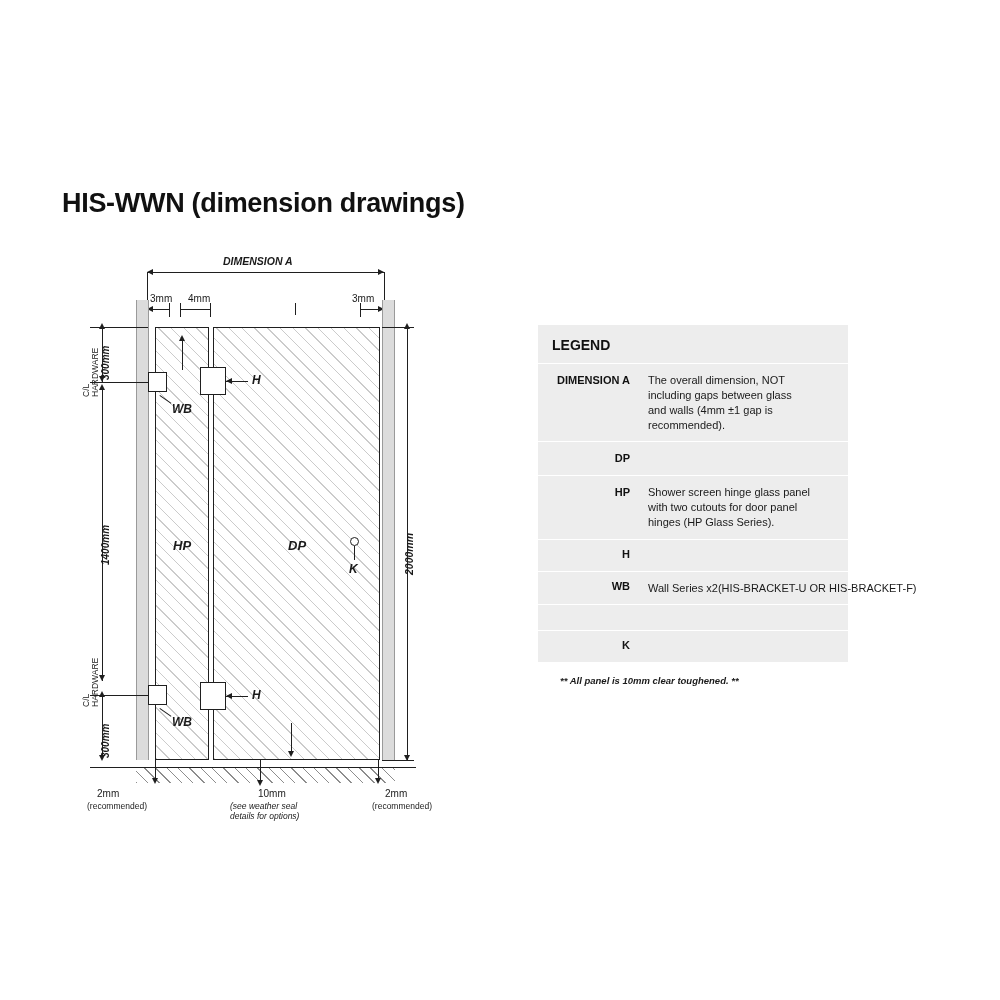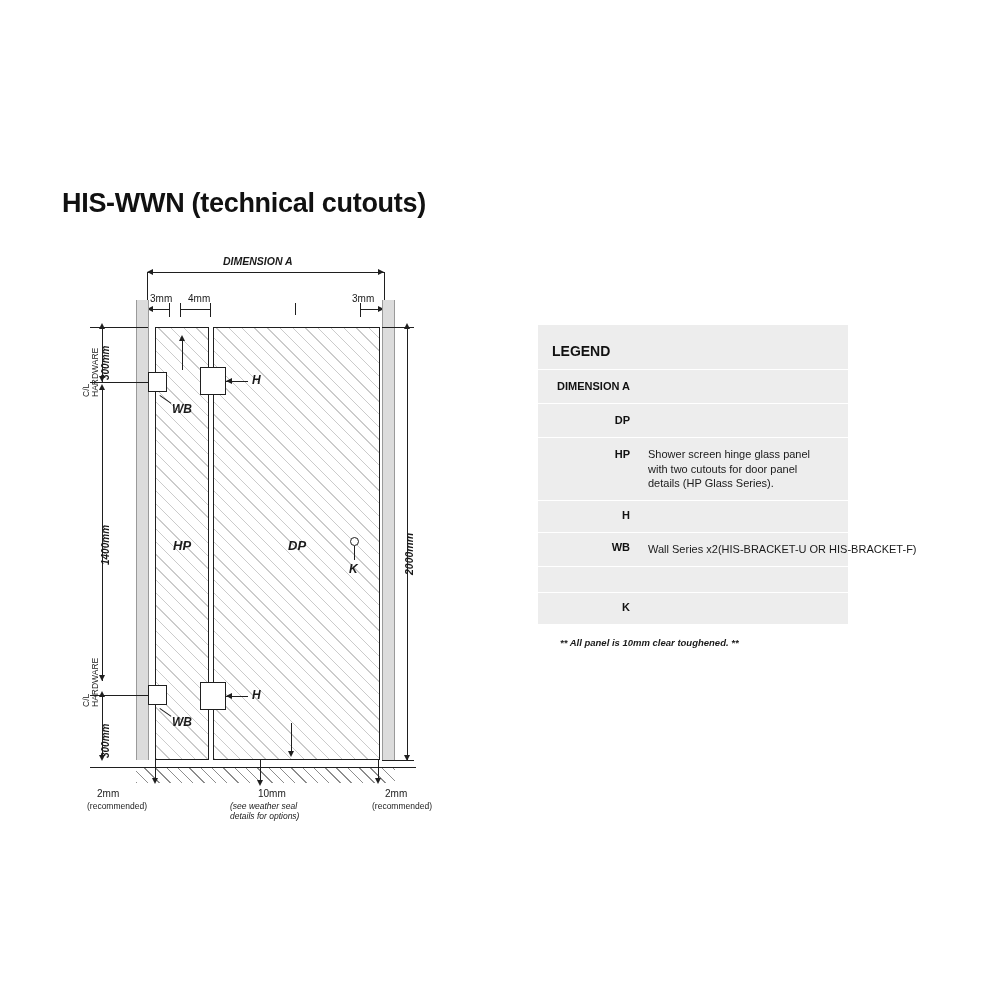--- a/index.html
+++ b/index.html
@@ -115,21 +115,21 @@
 
   
   #legend {
     position: absolute;
     left: 538px; top: 325px;
     width: 310px;
     background: #ededed;
     font-size: 11px;
   }
   #legend .lg-title {
-    padding: 18px 14px 10px 14px;
+    padding: 12px 14px 10px 14px;
     font-size: 14px;
     font-weight: bold;
     color: #111;
     border-bottom: 1px solid #ffffff;
   }
   .lg-row {
     display: flex;
     border-bottom: 1px solid #ffffff;
     min-height: 26px;
   }
@@ -159,21 +159,21 @@
     font-style: italic;
     font-weight: bold;
     color: #1a1a1a;
     background: #ffffff;
   }
   .wide-desc { white-space: nowrap; }
 </style>
 </head>
 <body>
 
-<div id="page-title">HIS-WWN (technical cutouts)</div>
+<div id="page-title">HIS-WWN (dimension drawings)</div>
 
 <div id="drawing">
 
   <div class="dimline-h" style="left:87px; top:27px; width:237px;"></div>
   <div class="arrow arr-left" style="left:87px; top:24px;"></div>
   <div class="arrow arr-right" style="left:318px; top:24px;"></div>
   <div class="tick-v" style="left:87px; top:27px; height:30px;"></div>
   <div class="tick-v" style="left:324px; top:27px; height:30px;"></div>
   <div class="lbl" style="left:163px; top:10px;">DIMENSION A</div>
 
@@ -280,31 +280,35 @@
   <div class="lbl plain" style="left:325px; top:543px; font-size:10px;">2mm</div>
   <div class="lbl plain" style="left:312px; top:556px; font-size:8.5px;">(recommended)</div>
 
 </div>
 
 <div id="legend">
   <div class="lg-title">LEGEND</div>
 
   <div class="lg-row">
     <div class="lg-code">DIMENSION A</div>
+    <div class="lg-desc">The overall dimension, NOT
+including gaps between glass
+and walls (4mm ±1 gap is
+recommended).</div>
   </div>
 
   <div class="lg-row">
     <div class="lg-code">DP</div>
   </div>
 
   <div class="lg-row">
     <div class="lg-code">HP</div>
     <div class="lg-desc">Shower screen hinge glass panel
 with two cutouts for door panel
-details (HP Glass Series).</div>
+hinges (HP Glass Series).</div>
   </div>
 
   <div class="lg-row centered">
     <div class="lg-code">H</div>
   </div>
 
   <div class="lg-row centered">
     <div class="lg-code">WB</div>
     <div class="lg-desc wide-desc">Wall Series x2(HIS-BRACKET-U OR HIS-BRACKET-F)</div>
   </div>

